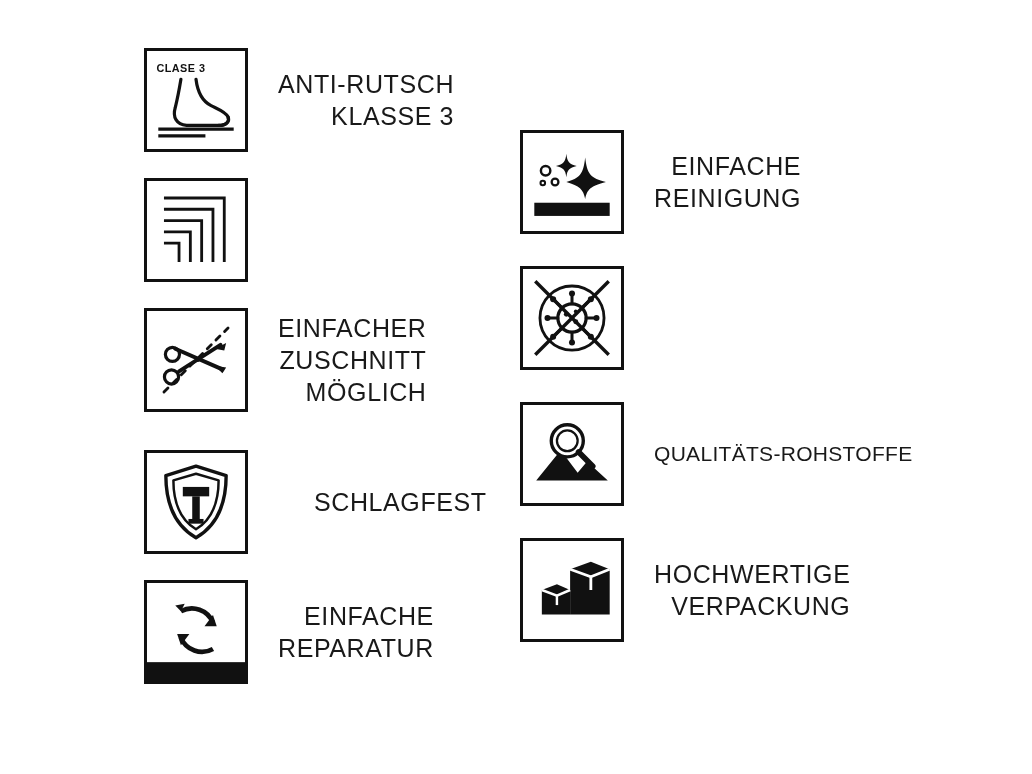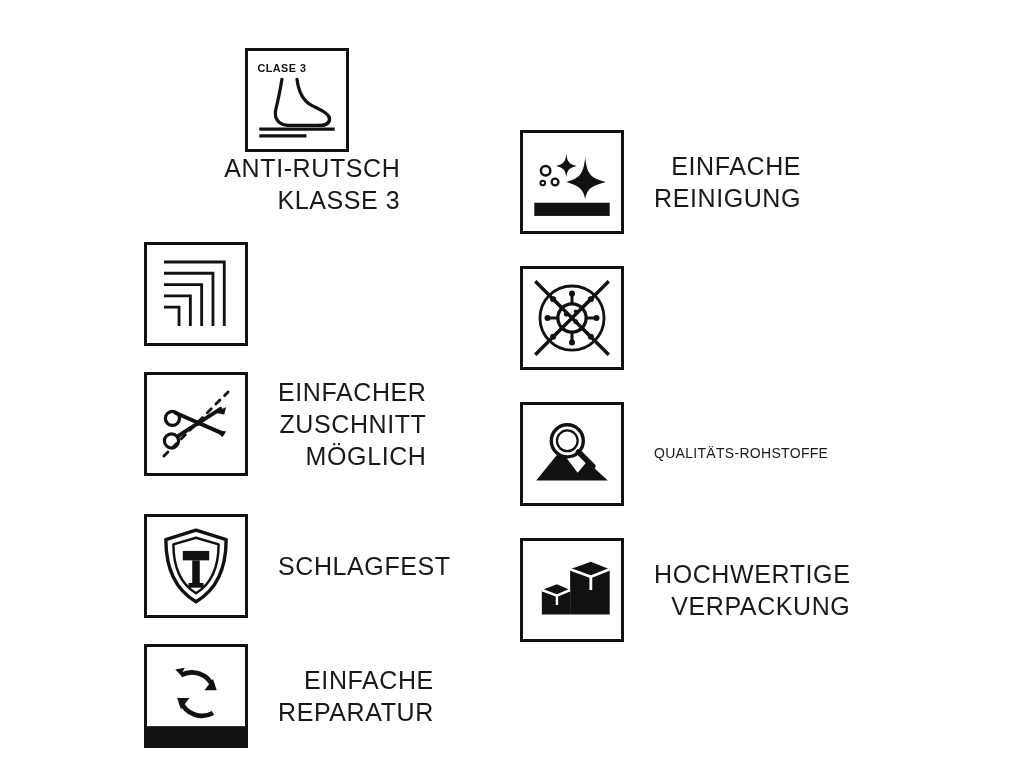--- a/index.html
+++ b/index.html
@@ -47,28 +47,28 @@
   .label {
     margin-left: 30px;
     font-size: 25px;
     letter-spacing: 0.6px;
     line-height: 1.28;
     white-space: pre-line;
     color: #191919;
     text-align: right;
   }
   .label.small {
-    font-size: 14px;
+    font-size: 21px;
     letter-spacing: 0.3px;
   }
   
-  #col-left .feature:nth-child(1) { margin-bottom: 26px; flex-direction: column; }
+  #col-left .feature:nth-child(1) { margin-bottom: 26px; }
   #col-left .feature:nth-child(2) { margin-bottom: 26px; }
   #col-left .feature:nth-child(3) { margin-bottom: 38px; }
-  #col-left .feature:nth-child(4) { margin-bottom: 26px; }
+  #col-left .feature:nth-child(4) { margin-bottom: 26px; gap: 36px; }
   #col-right .feature { margin-bottom: 32px; }
 </style>
 </head>
 <body>
 
 <div class="board">
 
   <div class="col" id="col-left">
 
     <div class="feature">

